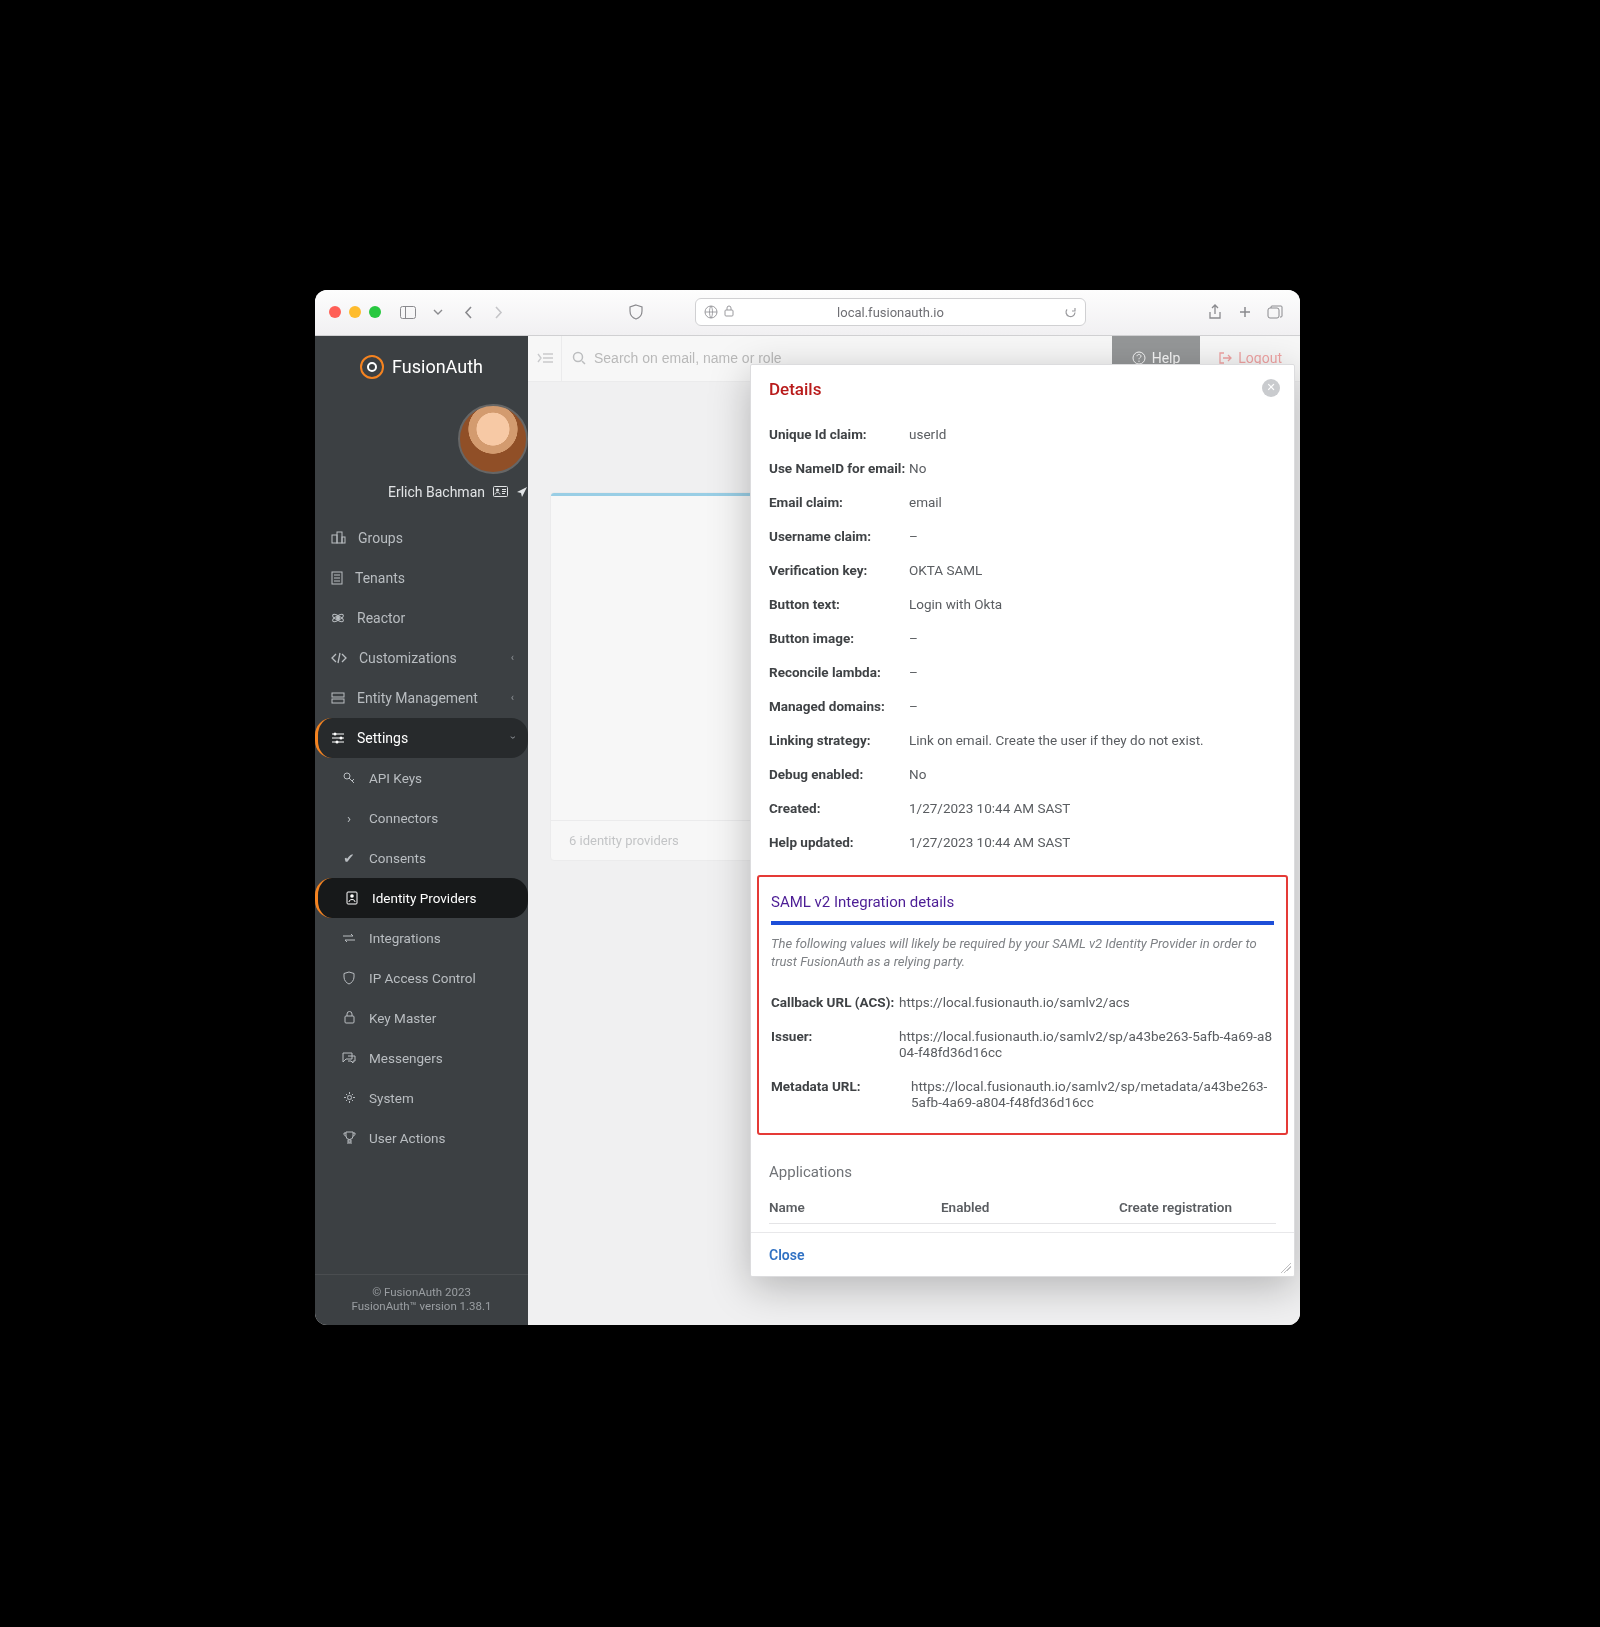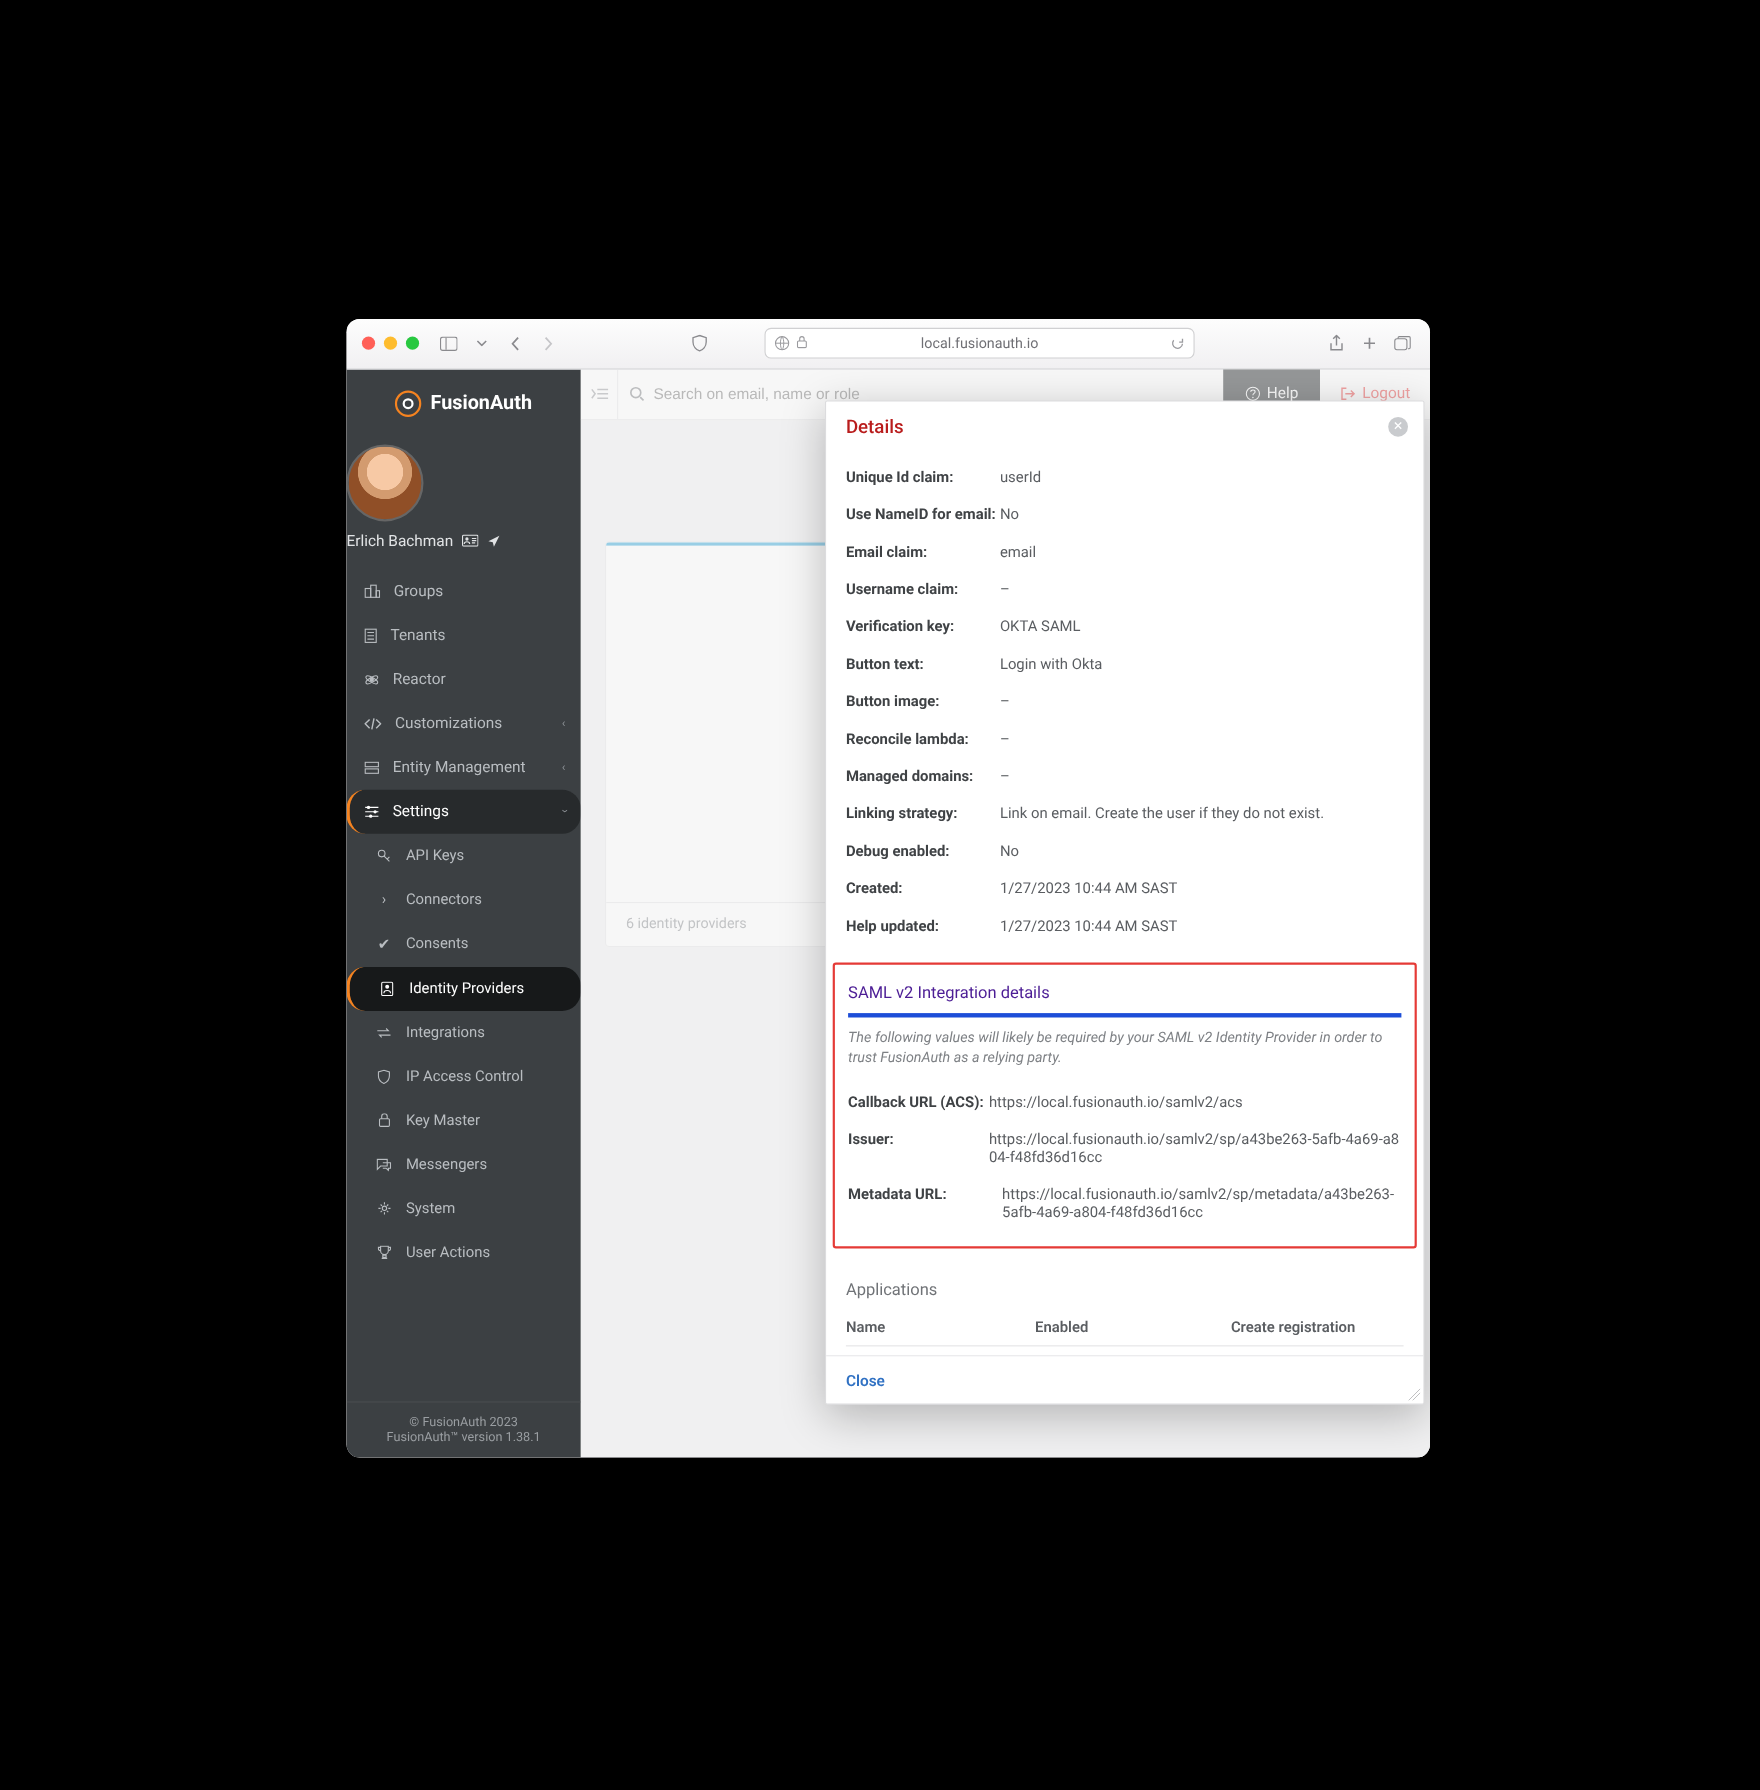--- a/index.html
+++ b/index.html
@@ -68,24 +68,24 @@
   
   .sidebar {
     width: 213px;
     background:#3c4043;
     color:#c9cccf;
     display:flex;
     flex-direction:column;
     font-size:14px;
     overflow:hidden;
   }
-  .logo-row{display:flex;align-items:center;justify-content:center;gap:8px;height:62px;color:#fff;font-weight:700;font-size:18px;}
+  .logo-row{display:flex;align-items:center;justify-content:center;gap:8px;height:62px;color:#fff;font-weight:400;font-size:18px;}
   .logo-ring{width:24px;height:24px;border:2px solid #f58320;border-radius:50%;position:relative;}
   .logo-ring::after{content:"";position:absolute;inset:5px;border:2px solid #fff;border-radius:50%;}
-  .profile{display:flex;flex-direction:column;align-items:flex-start;padding:6px 0 18px;}
+  .profile{display:flex;flex-direction:column;align-items:flex-end;padding:6px 0 18px;}
   .avatar{width:70px;height:70px;border-radius:50%;background:radial-gradient(circle at 50% 35%, #f7c9a5 0 30%, #d39b6f 31% 45%, #904f27 46% 100%);border:2px solid #666;}
   .profile-name{margin-top:10px;color:#e1e3e5;font-size:14px;display:flex;align-items:center;gap:8px;}
   .nav{flex:1;overflow:auto;}
   .nav-item{display:flex;align-items:center;gap:12px;padding:12px 16px;color:#b9bdc1;font-size:14px;position:relative;}
   .nav-item .chev{position:absolute;right:14px;color:#8f9398;font-size:11px;}
   .nav-item.active{background:#272a2c;color:#fff;}
   .nav-item.orange-bar{border-left:3px solid #f58320;padding-left:13px;border-radius:17px;}
   .nav-item.sub{padding-left:26px;font-size:13.5px;}
   .nav-item.sub .ico{width:16px;display:flex;justify-content:center;}
   .nav-item.sub.current{background:#17191a;color:#fff;}

